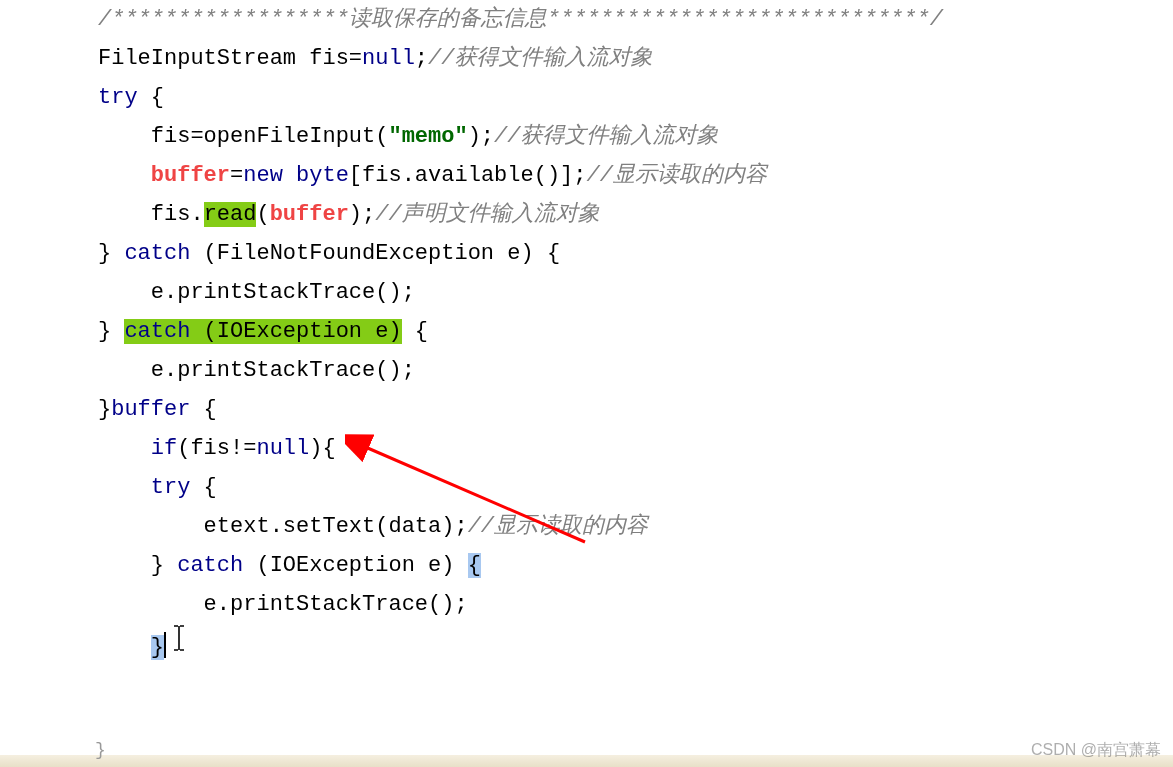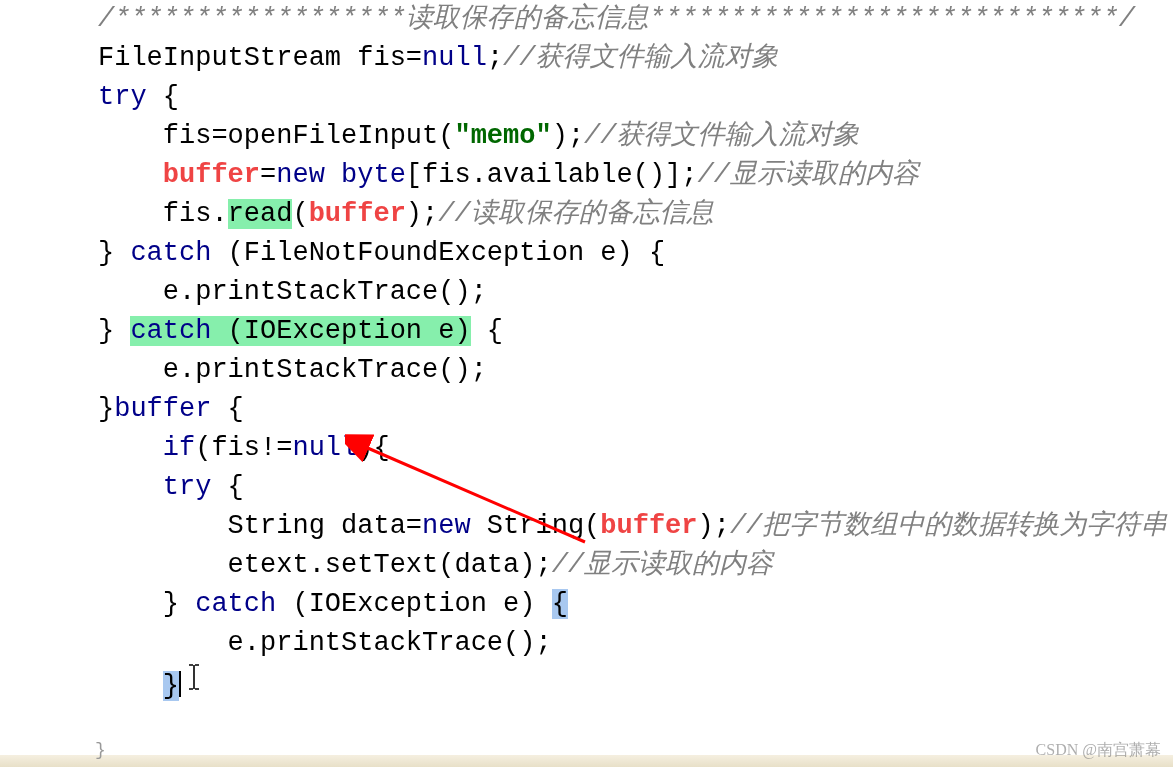--- a/index.html
+++ b/index.html
@@ -13,37 +13,37 @@
   }
   .editor {
     position: absolute;
     left: 0;
     top: 0;
     width: 1173px;
     padding: 0;
   }
   .line {
     white-space: pre;
-    font-size: 27px;
+    font-size: 22px;
     line-height: 39px;
     color: #000;
     padding-left: 98px;
     height: 39px;
   }
   .kw   { color: #000088; font-weight: normal; }
   .fld  { color: #ef4444; font-weight: bold; }
   .str  { color: #006700; font-weight: bold; }
   .cmt  { color: #808080; font-style: italic; }
-  .hl   { background: #86efac; }
+  .hl   { background: #84cc16; }
   .sel  { background: #a8c8f0; }
   .watermark {
     position: absolute;
     right: 12px;
     bottom: 6px;
-    font-family: Liberation Serif, serif;
+    font-family: Liberation Sans, sans-serif;
     font-size: 16px;
     color: rgba(120,120,120,0.6);
     pointer-events: none;
   }
   .arrow-svg {
     position: absolute;
     left: 345px;
     top: 432px;
     pointer-events: none;
   }
@@ -83,38 +83,37 @@
   <div class="line"><span class="cmt">/******************读取保存的备忘信息*****************************/</span></div>
 
   <div class="line"><span>FileInputStream fis=</span><span class="kw">null</span><span>;</span><span class="cmt">//获得文件输入流对象</span></div>
 
   <div class="line"><span class="kw">try</span><span> {</span></div>
 
   <div class="line"><span>    fis=openFileInput(</span><span class="str">"memo"</span><span>);</span><span class="cmt">//获得文件输入流对象</span></div>
 
   <div class="line"><span>    </span><span class="fld">buffer</span><span>=</span><span class="kw">new</span><span> </span><span class="kw">byte</span><span>[fis.available()];</span><span class="cmt">//显示读取的内容</span></div>
 
-  <div class="line"><span>    fis.</span><span class="hl">read</span><span>(</span><span class="fld">buffer</span><span>);</span><span class="cmt">//读取保存的备忘信息</span></div>
+  <div class="line"><span>    fis.</span><span class="hl">read</span><span>(</span><span class="fld">buffer</span><span>);</span><span class="cmt">//声明文件输入流对象</span></div>
 
   <div class="line"><span>} </span><span class="kw">catch</span><span> (FileNotFoundException e) {</span></div>
 
   <div class="line"><span>    e.printStackTrace();</span></div>
 
   <div class="line"><span>} </span><span class="hl"><span class="kw">catch</span><span> (IOException e)</span></span><span> {</span></div>
 
   <div class="line"><span>    e.printStackTrace();</span></div>
 
   <div class="line"><span>}</span><span class="kw">buffer</span><span> {</span></div>
 
   <div class="line"><span>    </span><span class="kw">if</span><span>(fis!=</span><span class="kw">null</span><span>){</span></div>
 
   <div class="line"><span>    </span><span class="kw">try</span><span> {</span></div>
 
 
-  <div class="line"><span>        String data=</span><span class="kw">new</span><span> String(</span><span class="fld">buffer</span><span>);</span><span class="cmt">//把字节数组中的数据转换为字符串</span></div>
 
   <div class="line"><span>        etext.setText(data);</span><span class="cmt">//显示读取的内容</span></div>
 
   <div class="line"><span>    } </span><span class="kw">catch</span><span> (IOException e) </span><span class="sel">{</span></div>
 
   <div class="line"><span>        e.printStackTrace();</span></div>
 
   <div class="line"><span>    </span><span class="sel">}</span><span class="cursor"></span><span class="ibeam"><svg width="14" height="28" viewBox="0 0 14 28">
           <path d="M2 2 H6 M8 2 H12 M7 2 V26 M2 26 H6 M8 26 H12" stroke="#000" stroke-width="1.6" fill="none"></path>
         </svg></span></div>

